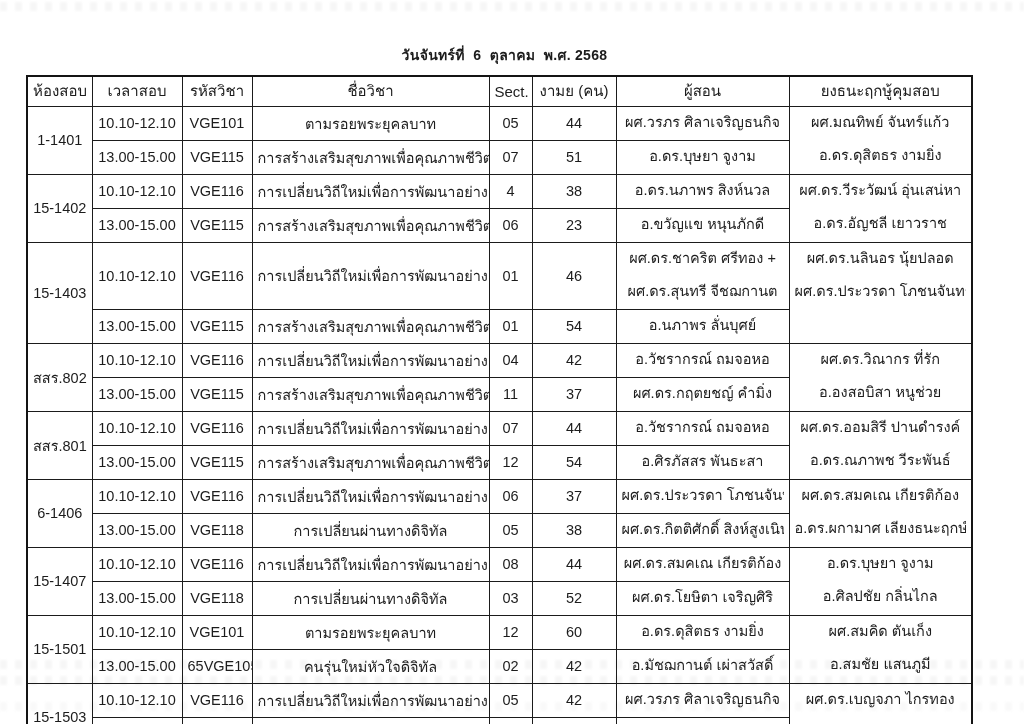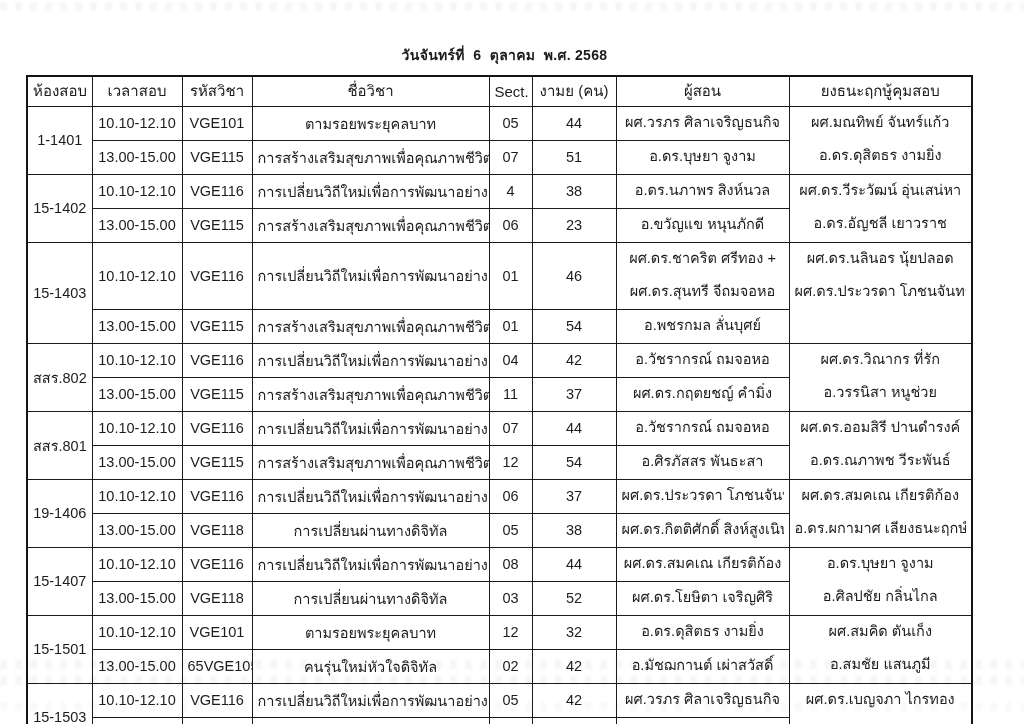--- a/index.html
+++ b/index.html
@@ -126,50 +126,50 @@
       </tr>
       <tr class="row tall">
         <td class="c-room" rowspan="2">15-1403</td>
         <td class="c-time">10.10-12.10</td>
         <td class="c-code">VGE116</td>
         <td class="c-subject">การเปลี่ยนวิถีใหม่เพื่อการพัฒนาอย่างยั่งยืน</td>
         <td class="c-sect">01</td>
         <td class="c-count">46</td>
         <td class="c-instr">
           <div class="line">ผศ.ดร.ชาคริต ศรีทอง +</div>
-          <div class="line">ผศ.ดร.สุนทรี จีถมจอหอ</div>
+          <div class="line">ผศ.ดร.สุนทรี จีชฌกานต</div>
         </td>
         <td class="c-proctor" rowspan="2">
           <div class="line">ผศ.ดร.นลินอร นุ้ยปลอด</div>
           <div class="line">ผศ.ดร.ประวรดา โภชนจันทร์</div>
         </td>
       </tr>
       <tr class="row">
         <td class="c-time">13.00-15.00</td>
         <td class="c-code">VGE115</td>
         <td class="c-subject">การสร้างเสริมสุขภาพเพื่อคุณภาพชีวิต</td>
         <td class="c-sect">01</td>
         <td class="c-count">54</td>
         <td class="c-instr">
-          <div class="line">อ.พชรกมล ลั่นบุศย์</div>
+          <div class="line">อ.นภาพร ลั่นบุศย์</div>
         </td>
       </tr>
       <tr class="row">
         <td class="c-room" rowspan="2">สสร.802</td>
         <td class="c-time">10.10-12.10</td>
         <td class="c-code">VGE116</td>
         <td class="c-subject">การเปลี่ยนวิถีใหม่เพื่อการพัฒนาอย่างยั่งยืน</td>
         <td class="c-sect">04</td>
         <td class="c-count">42</td>
         <td class="c-instr">
           <div class="line">อ.วัชรากรณ์ ถมจอหอ</div>
         </td>
         <td class="c-proctor" rowspan="2">
           <div class="line">ผศ.ดร.วิณากร ที่รัก</div>
-          <div class="line">อ.วรรนิสา หนูช่วย</div>
+          <div class="line">อ.องสอบิสา หนูช่วย</div>
         </td>
       </tr>
       <tr class="row">
         <td class="c-time">13.00-15.00</td>
         <td class="c-code">VGE115</td>
         <td class="c-subject">การสร้างเสริมสุขภาพเพื่อคุณภาพชีวิต</td>
         <td class="c-sect">11</td>
         <td class="c-count">37</td>
         <td class="c-instr">
           <div class="line">ผศ.ดร.กฤตยชญ์ คำมิ่ง</div>
@@ -194,21 +194,21 @@
         <td class="c-time">13.00-15.00</td>
         <td class="c-code">VGE115</td>
         <td class="c-subject">การสร้างเสริมสุขภาพเพื่อคุณภาพชีวิต</td>
         <td class="c-sect">12</td>
         <td class="c-count">54</td>
         <td class="c-instr">
           <div class="line">อ.ศิรภัสสร พันธะสา</div>
         </td>
       </tr>
       <tr class="row">
-        <td class="c-room" rowspan="2">19-1406</td>
+        <td class="c-room" rowspan="2">6-1406</td>
         <td class="c-time">10.10-12.10</td>
         <td class="c-code">VGE116</td>
         <td class="c-subject">การเปลี่ยนวิถีใหม่เพื่อการพัฒนาอย่างยั่งยืน</td>
         <td class="c-sect">06</td>
         <td class="c-count">37</td>
         <td class="c-instr">
           <div class="line">ผศ.ดร.ประวรดา โภชนจันทร์</div>
         </td>
         <td class="c-proctor" rowspan="2">
           <div class="line">ผศ.ดร.สมคเณ เกียรติก้อง</div>
@@ -249,21 +249,21 @@
         <td class="c-instr">
           <div class="line">ผศ.ดร.โยษิตา เจริญศิริ</div>
         </td>
       </tr>
       <tr class="row">
         <td class="c-room" rowspan="2">15-1501</td>
         <td class="c-time">10.10-12.10</td>
         <td class="c-code">VGE101</td>
         <td class="c-subject">ตามรอยพระยุคลบาท</td>
         <td class="c-sect">12</td>
-        <td class="c-count">32</td>
+        <td class="c-count">60</td>
         <td class="c-instr">
           <div class="line">อ.ดร.ดุสิตธร งามยิ่ง</div>
         </td>
         <td class="c-proctor" rowspan="2">
           <div class="line">ผศ.สมคิด ตันเก็ง</div>
           <div class="line">อ.สมชัย แสนภูมี</div>
         </td>
       </tr>
       <tr class="row">
         <td class="c-time">13.00-15.00</td>

